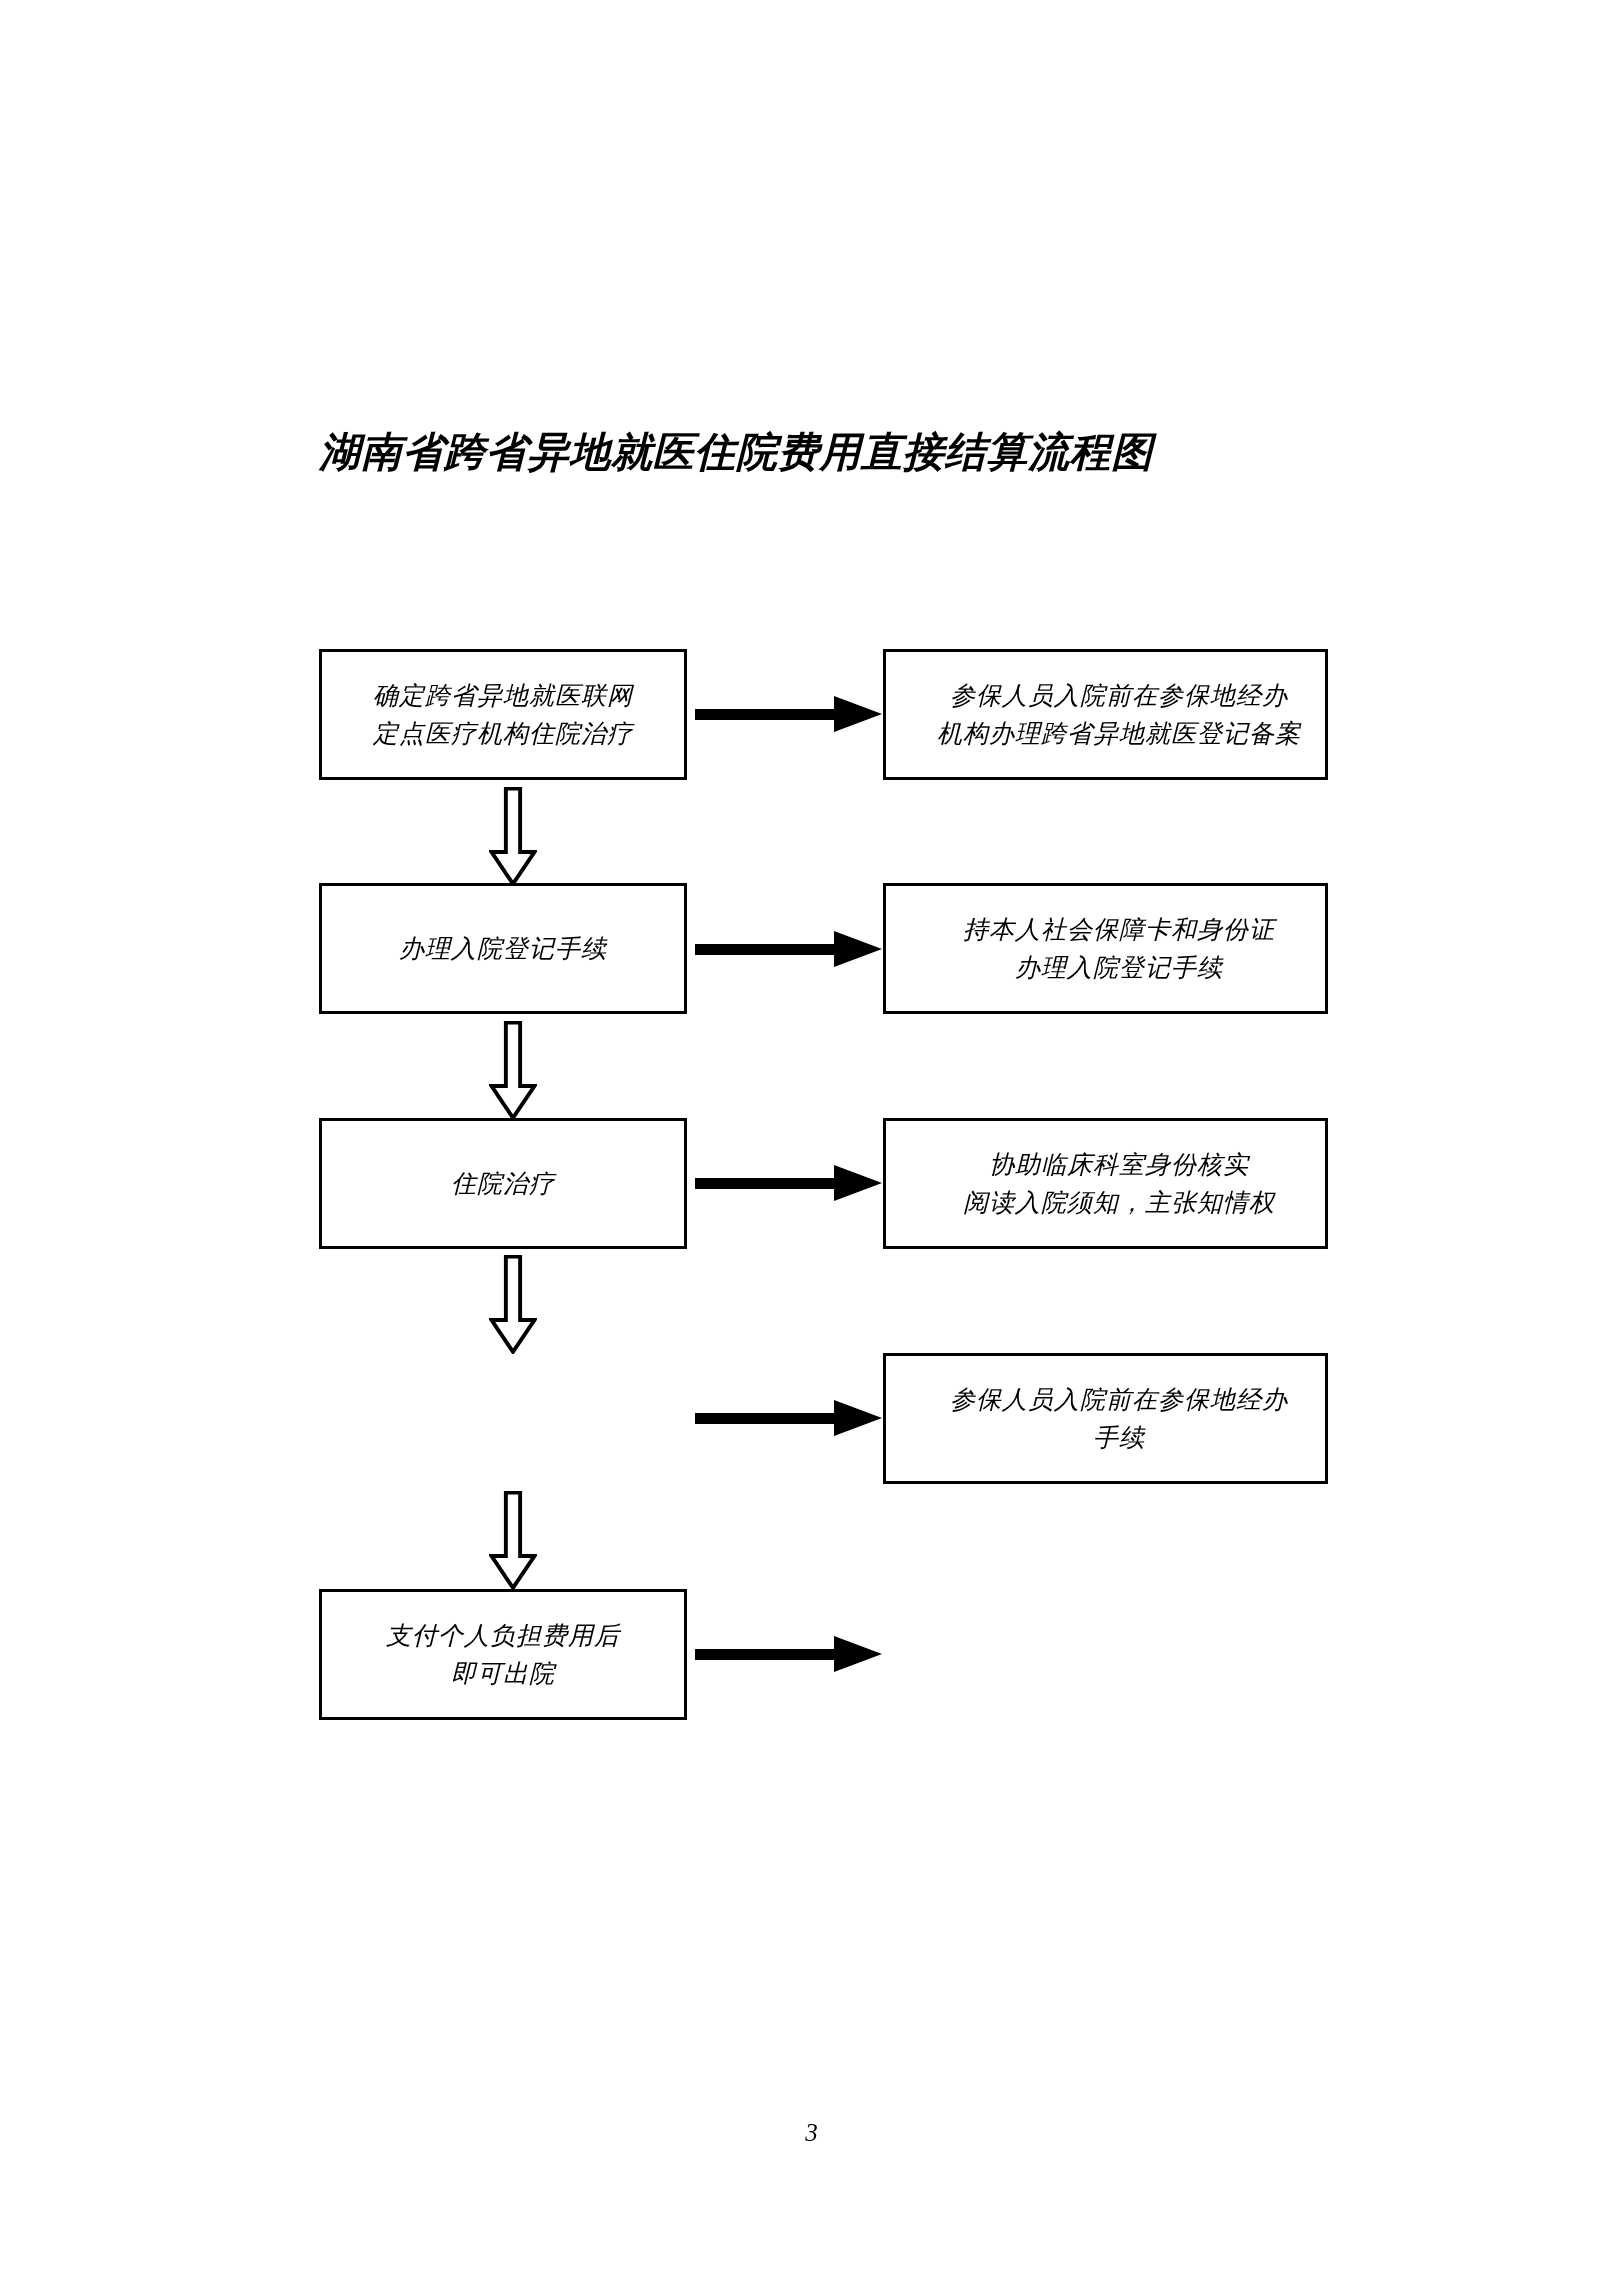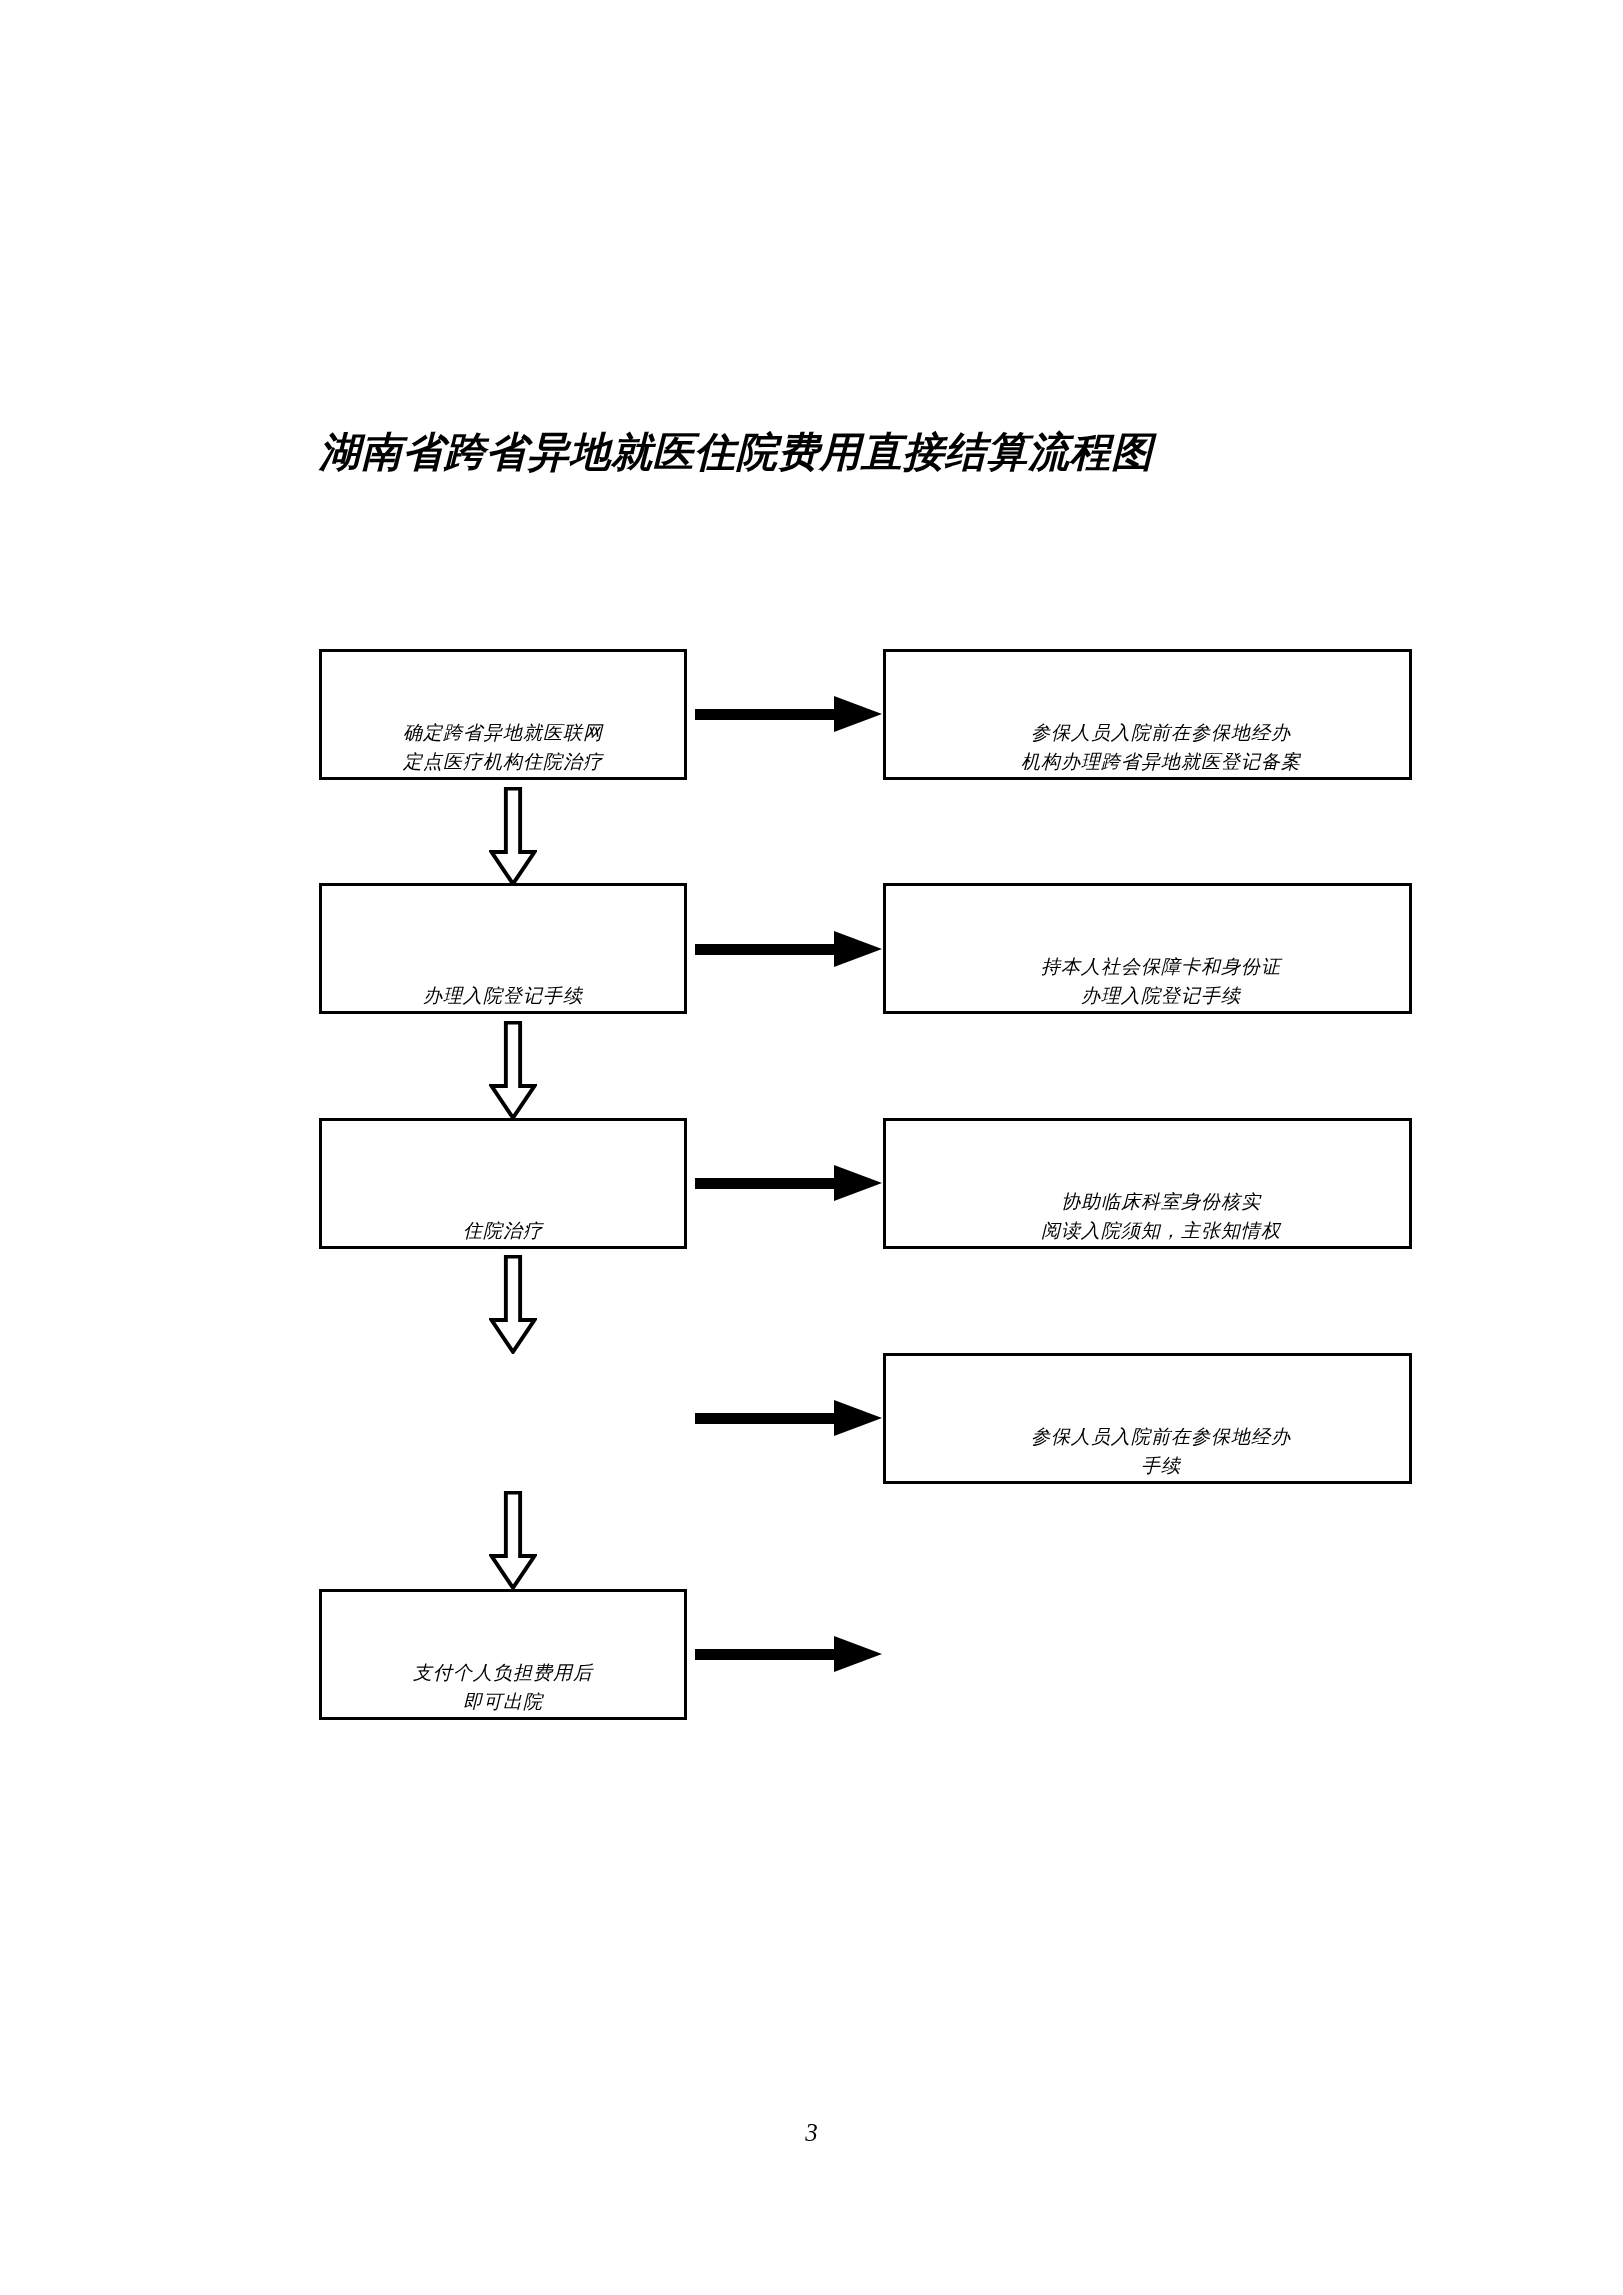--- a/index.html
+++ b/index.html
@@ -47,38 +47,38 @@
     width: 1623px;
     height: 2295px;
   }
 
   .node {
     position: absolute;
     box-sizing: border-box;
     border: 3.3px solid #000000;
     background: #ffffff;
     display: flex;
-    align-items: flex-end;
+    align-items: center;
     justify-content: center;
     text-align: center;
-    font-size: 19px;
+    font-size: 25px;
     line-height: 1.52;
     letter-spacing: 1px;
     font-family: "Liberation Serif", "DejaVu Serif", serif;
   }
   .node .node-text {
     display: block;
     width: 100%;
     padding: 0 9.2px;
     box-sizing: border-box;
     white-space: pre-line;
   }
 
   .node.left  { left: 319px;  width: 368px; }
-  .node.right { left: 883px; width: 529px; padding-left: 27px; }
+  .node.right { left: 883px; width: 445px; padding-left: 27px; }
 
   .row1 { top: 649px;  height: 131px; }
   .row2 { top: 883px; height: 131px; }
   .row3 { top: 1118px; height: 131px; }
   .row4 { top: 1353px; height: 131px; }
   .row5 { top: 1589px; height: 131px; }
 
   
   .h-arrow {
     position: absolute;

